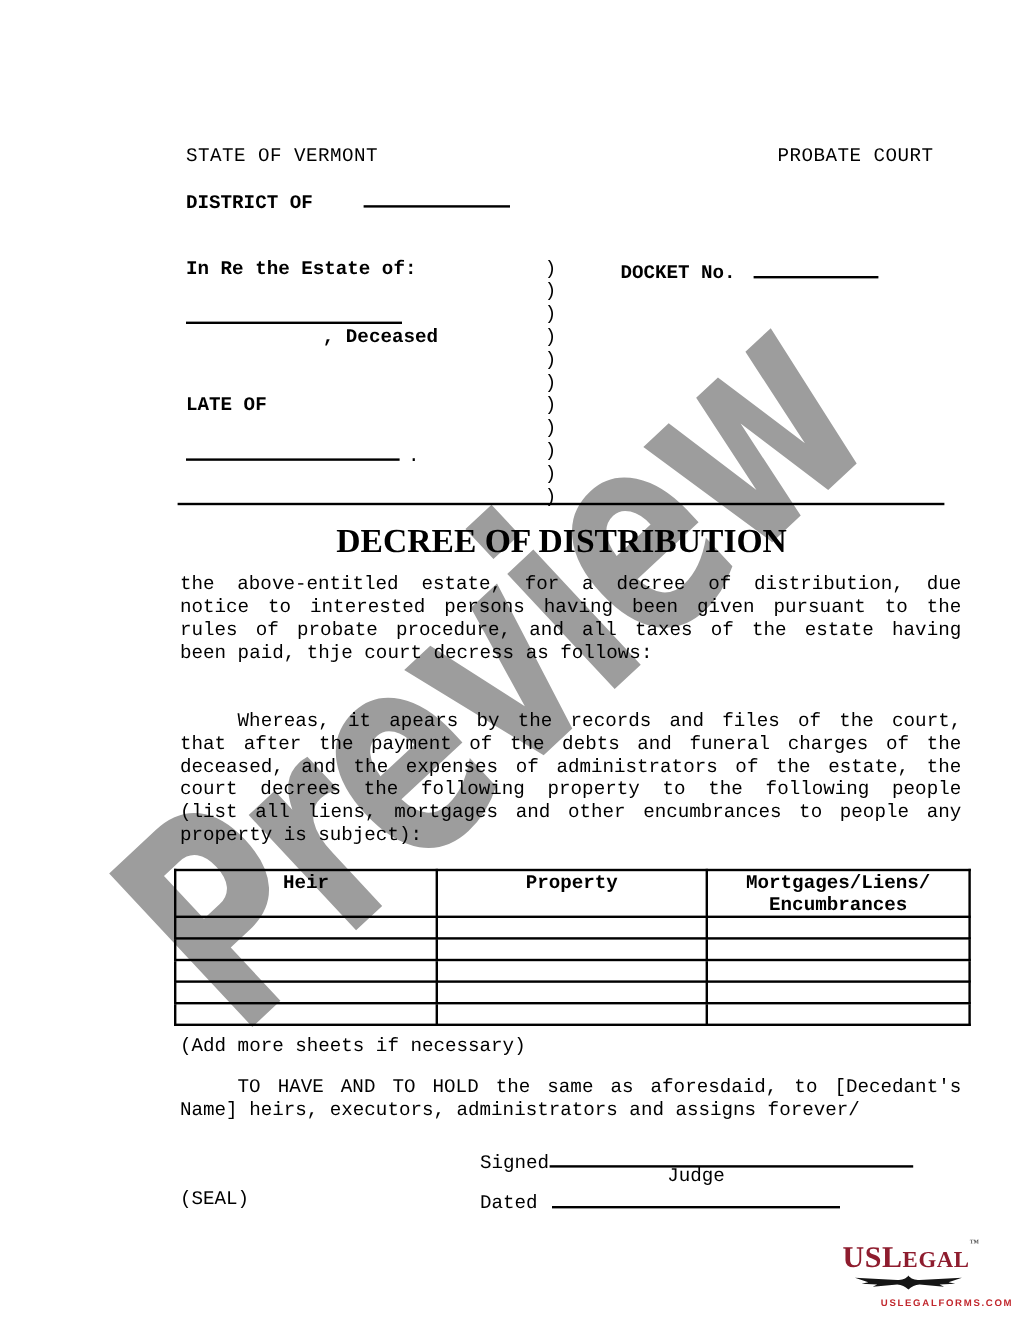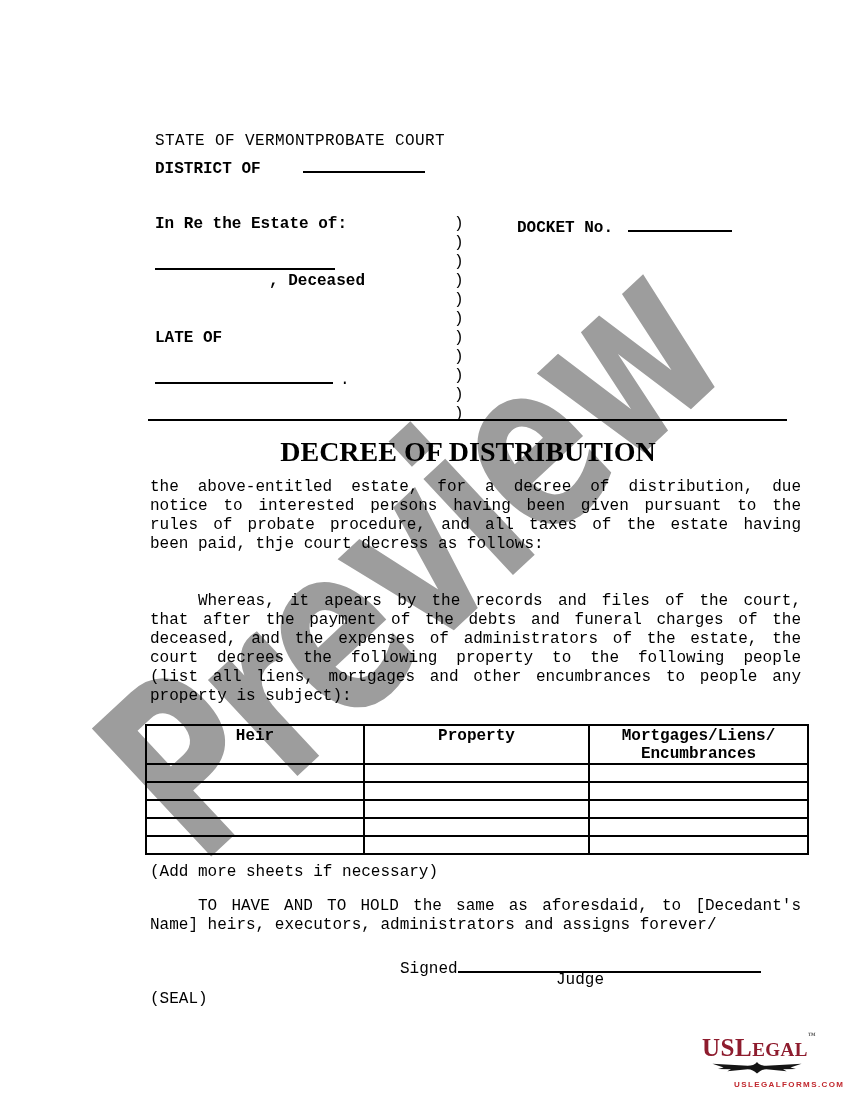--- a/index.html
+++ b/index.html
@@ -17,21 +17,21 @@
     font-family:"DejaVu Sans",sans-serif; font-weight:bold;
     font-size:200px; line-height:200px; letter-spacing:-6px;
     color:#9d9d9d; user-select:none;
   }
   
   .content { position:absolute; inset:0; z-index:1; }
   .abs { position:absolute; }
   .b { font-weight:bold; }
   .blank { display:inline-block; border-bottom:2px solid #000; height:15px; vertical-align:baseline; }
   
-  .hdr1 { left:155px; top:121px; width:623px; display:flex; letter-spacing:0.4px;margin-top:11px; }
+  .hdr1 { left:155px; top:121px; width:623px; display:flex; justify-content:space-between; letter-spacing:0.4px; }
   .hdr2 { left:155px; top:156px; }
   
   .estate { left:155px; top:215px; }
   .estate .ln { height:19px; white-space:pre; }
   .parens { left:454px; top:215px; margin:0; font:inherit; white-space:pre; }
   .docket { left:517px; top:215px; white-space:nowrap; }
   .caption-rule { left:148px; top:419px; width:639px; border-top:2px solid #000; height:0; }
   
   .doc-title { left:150px; top:441px; width:636px; text-align:center;
     font-family:"Liberation Serif","DejaVu Serif",serif; font-weight:bold; font-size:28px; line-height:22px; }
@@ -179,20 +179,23 @@
     <div class="abs para p3">
       <div class="ln first">TO HAVE AND TO HOLD the same as aforesdaid, to [Decedant's</div>
       <div class="ln last">Name] heirs, executors, administrators and assigns forever/</div>
     </div>
 
     <div class="abs signed">
       <span>Signed</span><span class="blank" style="width:303px;"></span>
     </div>
     <div class="abs judge">Judge</div>
     <div class="abs seal">(SEAL)</div>
+    <div class="abs dated">
+      <span>Dated</span><span class="blank" style="width:240px; margin-left:12px;"></span>
+    </div>
 
     <div class="abs logo">
       <div class="brand" id="brand" style="color: rgb(142, 28, 46); text-align: right;">
         <span>USL</span><span class="sm">EGAL</span><span class="tm">™</span>
       </div>
       <svg class="eagle" width="104" height="13" viewBox="0 0 104 14">
         <path fill="#151515" d="M52 1 C54 4 58 5 62 5 L100 3 L88 7 L94 8.5 L80 9 L84 11 L62 9 C58 9 55 11 52 13.5 C49 11 46 9 42 9 L20 11 L24 9 L10 8.5 L16 7 L4 3 L42 5 C46 5 50 4 52 1 Z"></path>
       </svg>
       <div class="site" id="site" style="color: rgb(193, 39, 45); margin-left: 36px;">USLEGALFORMS.COM</div>
     </div>

